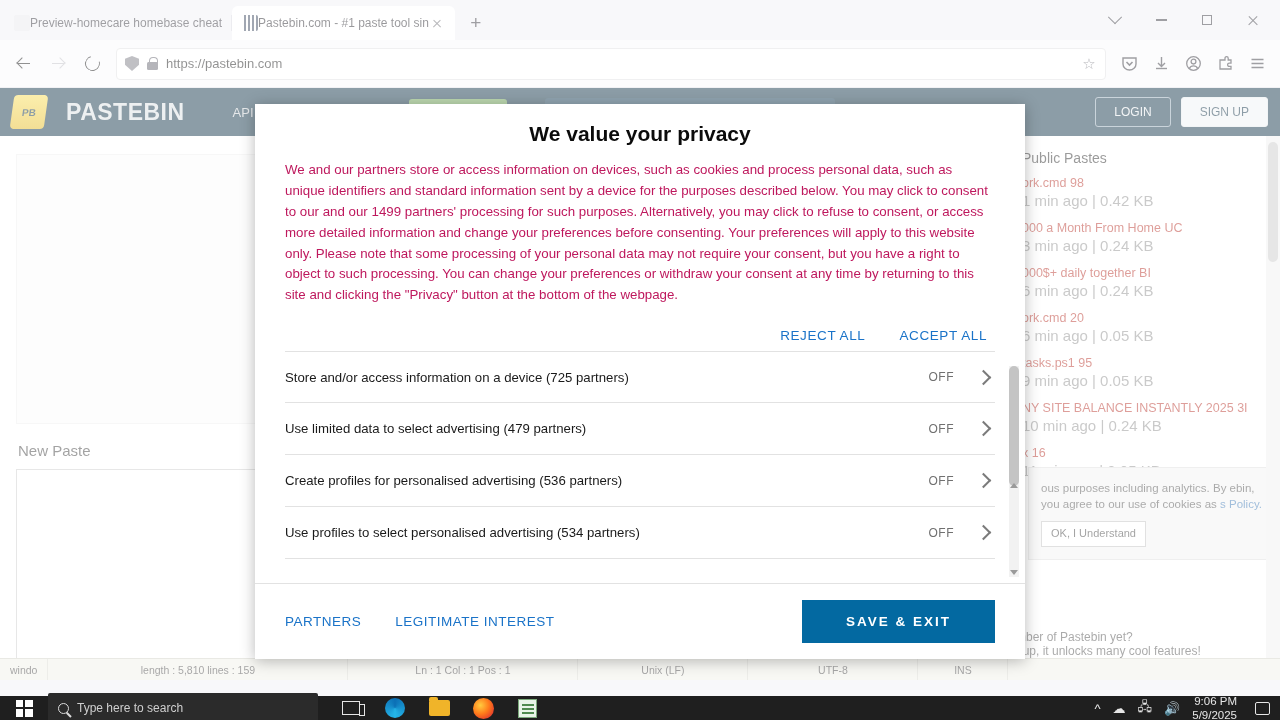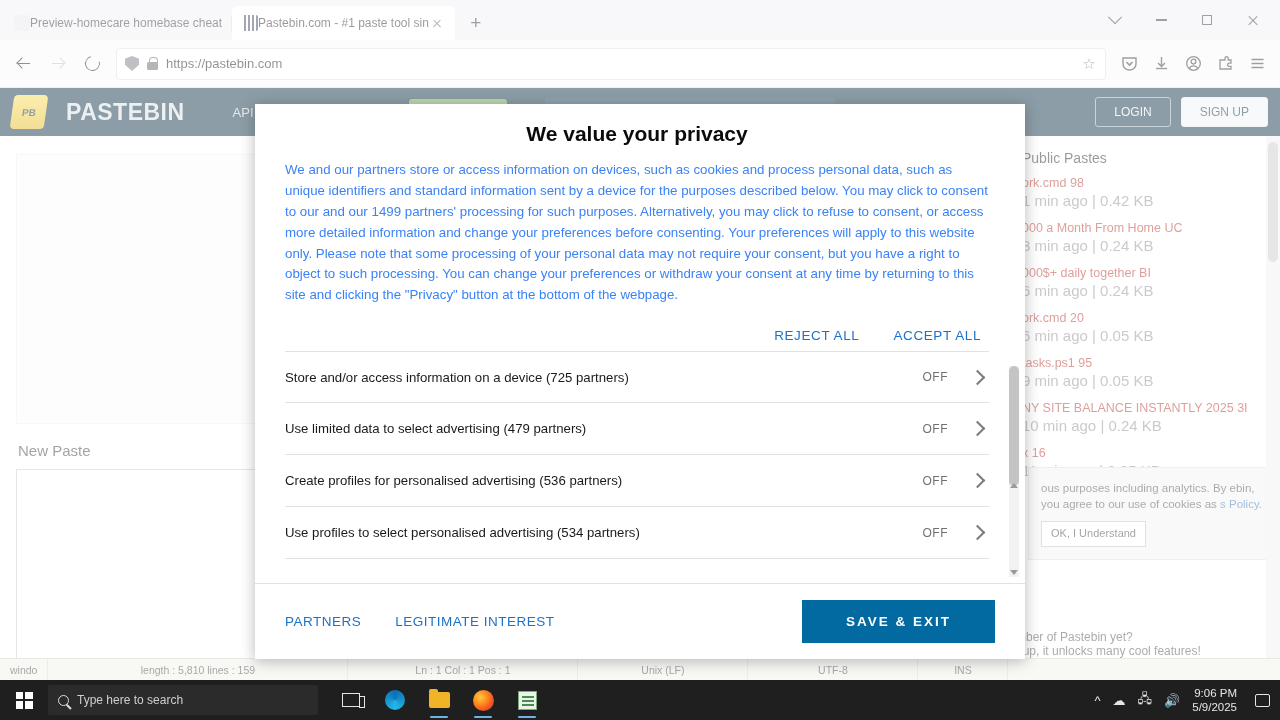--- a/index.html
+++ b/index.html
@@ -223,28 +223,28 @@
   
   .modal-overlay {
     position: absolute; inset: 0; background: rgba(255,255,255,0.55);
   }
   .modal {
     position: absolute; left: 255px; top: 104px; width: 770px; height: 555px;
     background: #ffffff; box-shadow: 0 2px 14px rgba(0,0,0,.28);
     display: flex; flex-direction: column;
   }
   .modal-scroll {
-    flex: 1 1 auto; overflow: hidden; position: relative; padding: 0 6px 0 0;
+    flex: 1 1 auto; overflow: hidden; position: relative; padding: 0 0 0 0;
   }
   .modal-title {
     text-align: center; font-size: 21px; font-weight: bold; color: #0b0b0b;
     margin: 18px 0 14px 0;
   }
   .modal-para {
-    font-size: 13.3px; line-height: 1.57; color: #3b82f6; padding: 0 30px; text-align: left;
+    font-size: 13.3px; line-height: 1.57; color: #be185d; padding: 0 30px; text-align: left;
   }
   .modal-actions {
     display: flex; justify-content: flex-end; gap: 34px; padding: 22px 38px 8px 0;
   }
   .modal-actions .link {
     color: #1a73c8; font-size: 13.5px; letter-spacing: .6px;
   }
   .purpose-list { padding: 0 30px; }
   .purpose {
     display: flex; align-items: center; gap: 10px; height: 52px;
@@ -286,21 +286,21 @@
     -webkit-text-stroke: 1px rgba(150,150,150,.55);
   }
   .watermark .play {
     width: 0; height: 0; border-left: 26px solid rgba(255,255,255,.95);
     border-top: 16px solid transparent; border-bottom: 16px solid transparent;
     filter: drop-shadow(0 0 1px rgba(120,120,120,.8));
   }
 
   
   .taskbar {
-    position: absolute; left: 0; right: 0; bottom: 0; height: 40px;
+    position: absolute; left: 0; right: 0; bottom: 0; height: 24px;
     background: #1f1f1f; display: flex; align-items: center; color: #e6e6e6; font-size: 12px;
   }
   .start {
     width: 48px; height: 40px; display: flex; align-items: center; justify-content: center;
   }
   .start .grid {
     width: 17px; height: 17px; display: grid; grid-template-columns: 1fr 1fr; grid-template-rows: 1fr 1fr; gap: 2px;
   }
   .start .grid i { background: #ffffff; display: block; }
   .tb-search {

